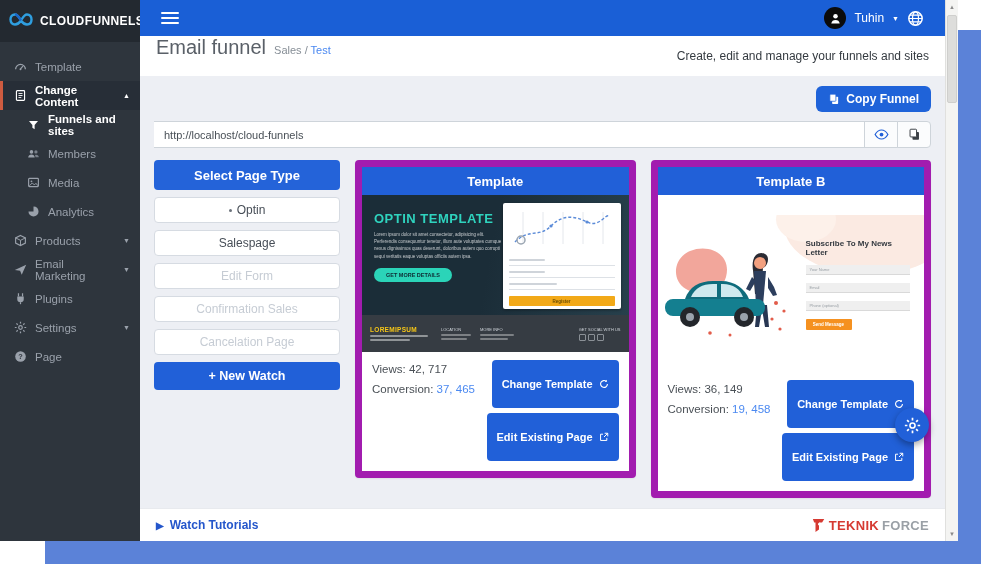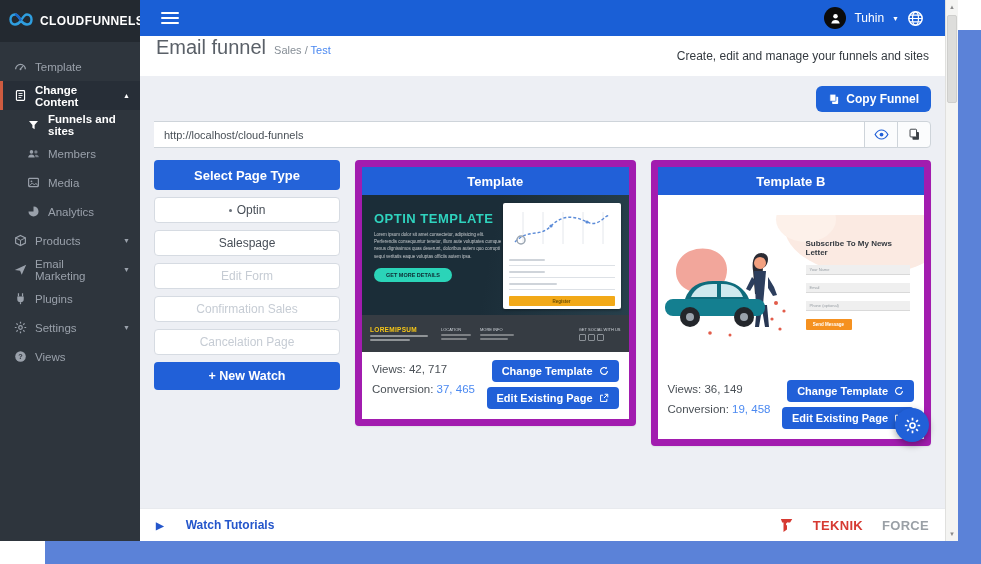--- a/index.html
+++ b/index.html
@@ -75,21 +75,21 @@
   .card { flex:1; background:#fff; border:7px solid #a21caf; border-radius:4px; overflow:hidden;
     box-shadow:0 1px 2px rgba(0,0,0,.06); min-width:0; }
   .card-head { background:#2160d8; color:#fff; font-size:13px; font-weight:bold; height:28px;
     display:flex; align-items:center; justify-content:center; }
   .thumb { height:157px; position:relative; overflow:hidden; }
   .card-stats { padding:8px 10px 10px; display:flex; justify-content:space-between; }
   .stats-left { font-size:11.5px; color:#4a5056; line-height:1.7; }
   .conv-val { color:#4b89f1; }
   .stats-btns { display:flex; flex-direction:column; gap:5px; align-items:flex-end; }
   .btn-sm { background:#2160d8; color:#fff; font-size:11px; font-weight:bold; border:none;
-    border-radius:4px; padding:5px 10px; display:flex; align-items:center; gap:6px; cursor:pointer; }
+    border-radius:4px; padding:18px 10px; display:flex; align-items:center; gap:6px; cursor:pointer; }
 
   
   .hero { height:120px; background:linear-gradient(100deg,#1b2d38 48%,#27404c); position:relative;
     padding:16px 10px 0 12px; }
   .hero-title { color:#2fd3be; font-size:13px; font-weight:bold; letter-spacing:.5px; }
   .hero-text { width:55%; font-size:4.5px; color:rgba(255,255,255,.72); margin-top:5px; line-height:1.6; }
   .hero-cta { display:inline-flex; margin-top:8px; background:#2bd4b8; color:#0e2a33; font-size:5.5px;
     font-weight:bold; padding:4px 12px; border-radius:8px; cursor:pointer; }
   .form-card { position:absolute; right:8px; top:8px; width:118px; height:106px; background:#fff;
     border-radius:2px; padding:5px 6px; box-shadow:0 1px 3px rgba(0,0,0,.4); }
@@ -120,24 +120,24 @@
     font-size:4px; color:#9aa0a6; display:flex; align-items:center; padding:0 4px; }
   .sub-btn { margin-top:8px; width:46px; height:11px; background:#f59120; color:#fff; font-size:4.5px;
     font-weight:bold; display:flex; align-items:center; justify-content:center; border-radius:1px; cursor:pointer; }
 
   .gear-fab { position:absolute; right:16px; bottom:66px; width:34px; height:34px; border-radius:50%;
     background:#2160d8; box-shadow:0 3px 7px rgba(0,0,0,.35); display:flex; align-items:center;
     justify-content:center; cursor:pointer; }
 
   .app-footer { height:33px; background:#fff; border-top:1px solid #e8eaee; display:flex;
     align-items:center; padding:0 16px; }
-  .watch { color:#2456cb; font-size:12px; font-weight:bold; display:flex; align-items:center; gap:22px;
+  .watch { color:#2456cb; font-size:12px; font-weight:bold; display:flex; align-items:center; gap:6px;
     cursor:pointer; }
   .play::before { content:"▶"; font-size:10px; }
-  .tf { margin-left:auto; display:flex; gap:19px; }
+  .tf { margin-left:auto; display:flex; gap:3px; }
   .tf-red { color:#d63a32; font-weight:bold; font-size:13px; letter-spacing:.3px; }
   .tf-gray { color:#9aa0a6; font-weight:bold; font-size:13px; letter-spacing:.3px; }
 
   
   .scrollbar { width:13px; flex:0 0 13px; background:#f4f4f2; border-left:1px solid #e0e0de;
     position:relative; display:flex; flex-direction:column; justify-content:space-between; }
   .sb-btn { height:14px; display:flex; align-items:center; justify-content:center; font-size:6px;
     color:#8a8a8a; cursor:pointer; }
   .sb-thumb { position:absolute; top:15px; left:1px; width:10px; height:88px; background:#dddddb;
     border:1px solid #cfcfcd; border-radius:2px; cursor:grab; }
@@ -237,21 +237,21 @@
             </g>
           </svg>
         <span>Settings</span>
         <span class="caret down"></span>
       </div>
       <div class="nav-item">
         <svg width="13" height="13" viewBox="0 0 16 16">
             <circle cx="8" cy="8" r="6.5" fill="currentColor"></circle>
             <text x="8" y="11" font-size="9" text-anchor="middle" fill="#2e353d" font-family="Liberation Sans, sans-serif" font-weight="bold">?</text>
           </svg>
-        <span>Views</span>
+        <span>Page</span>
       </div>
     </div>
   </div>
 
   <div class="main">
 
     <div class="topbar">
       <div class="burger">
           <span></span>
           <span></span>

